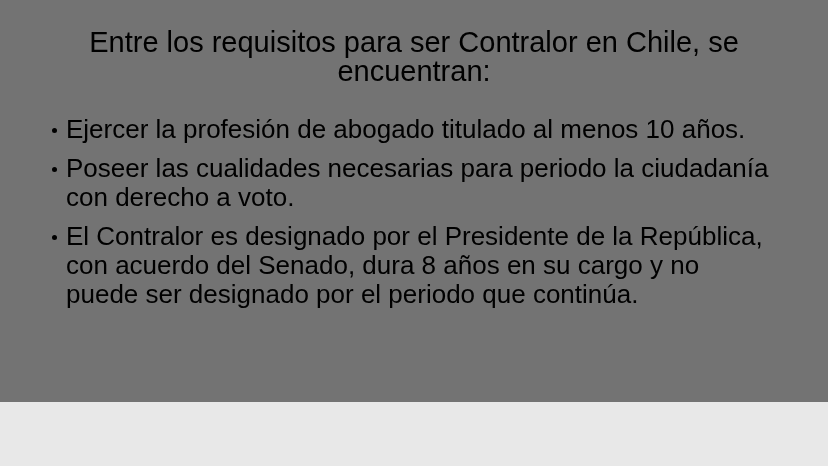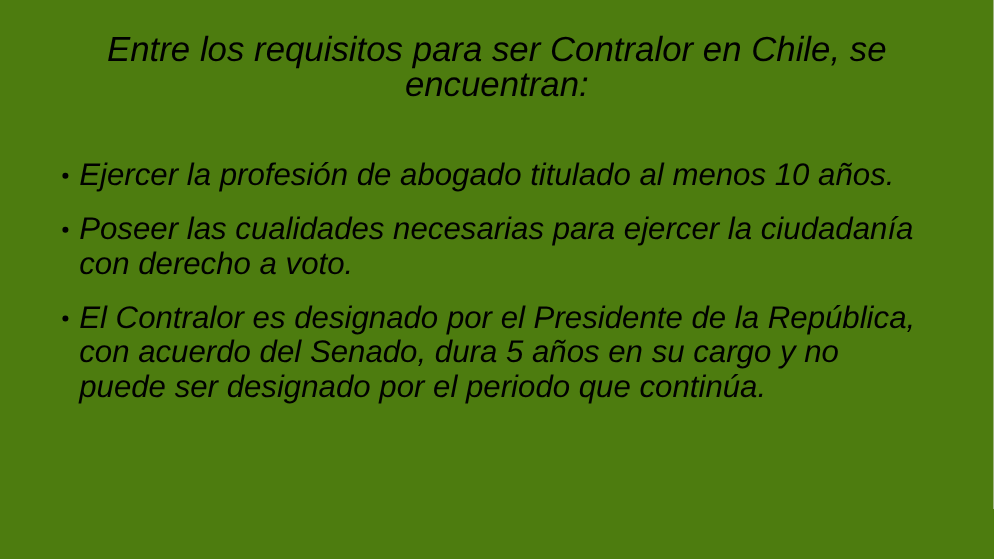--- a/index.html
+++ b/index.html
@@ -4,25 +4,24 @@
 <style>
   html, body {
     margin: 0;
     padding: 0;
     background: #e8e8e8;
     font-family: "Liberation Sans", sans-serif;
   }
   .slide {
     position: relative;
     width: 828px;
-    height: 466px;
-    background: #4d7c0f;
+    height: 402px;
+    background: #737373;
     overflow: hidden;
     color: #000000;
-    font-style: italic;
   }
   .slide-title {
     position: absolute;
     top: 28px;
     left: 0;
     right: 0;
     text-align: center;
     font-size: 29px;
     line-height: 29px;
     font-weight: 400;
@@ -33,21 +32,21 @@
     position: absolute;
     top: 115px;
     left: 52px;
     width: 740px;
     margin: 0;
     padding: 0;
     list-style: none;
   }
   .bullet-item {
     display: flex;
-    margin: 16px 0 10px 0;
+    margin: 0 0 10px 0;
   }
   .bullet-dot {
     flex: 0 0 14px;
     width: 14px;
   }
   .bullet-dot::before {
     content: "";
     display: block;
     width: 5px;
     height: 5px;
@@ -70,23 +69,23 @@
   <div class="slide-title">Entre los requisitos para ser Contralor en Chile, se
 encuentran:</div>
 
   <ul class="bullet-list">
     <li class="bullet-item">
       <span class="bullet-dot"></span>
       <span class="bullet-text">Ejercer la profesión de abogado titulado al menos 10 años.</span>
     </li>
     <li class="bullet-item">
       <span class="bullet-dot"></span>
-      <span class="bullet-text">Poseer las cualidades necesarias para ejercer la ciudadanía
+      <span class="bullet-text">Poseer las cualidades necesarias para periodo la ciudadanía
 con derecho a voto.</span>
     </li>
     <li class="bullet-item">
       <span class="bullet-dot"></span>
       <span class="bullet-text">El Contralor es designado por el Presidente de la República,
-con acuerdo del Senado, dura 5 años en su cargo y no
+con acuerdo del Senado, dura 8 años en su cargo y no
 puede ser designado por el periodo que continúa.</span>
     </li>
   </ul>
 </div>
 
 </body></html>

